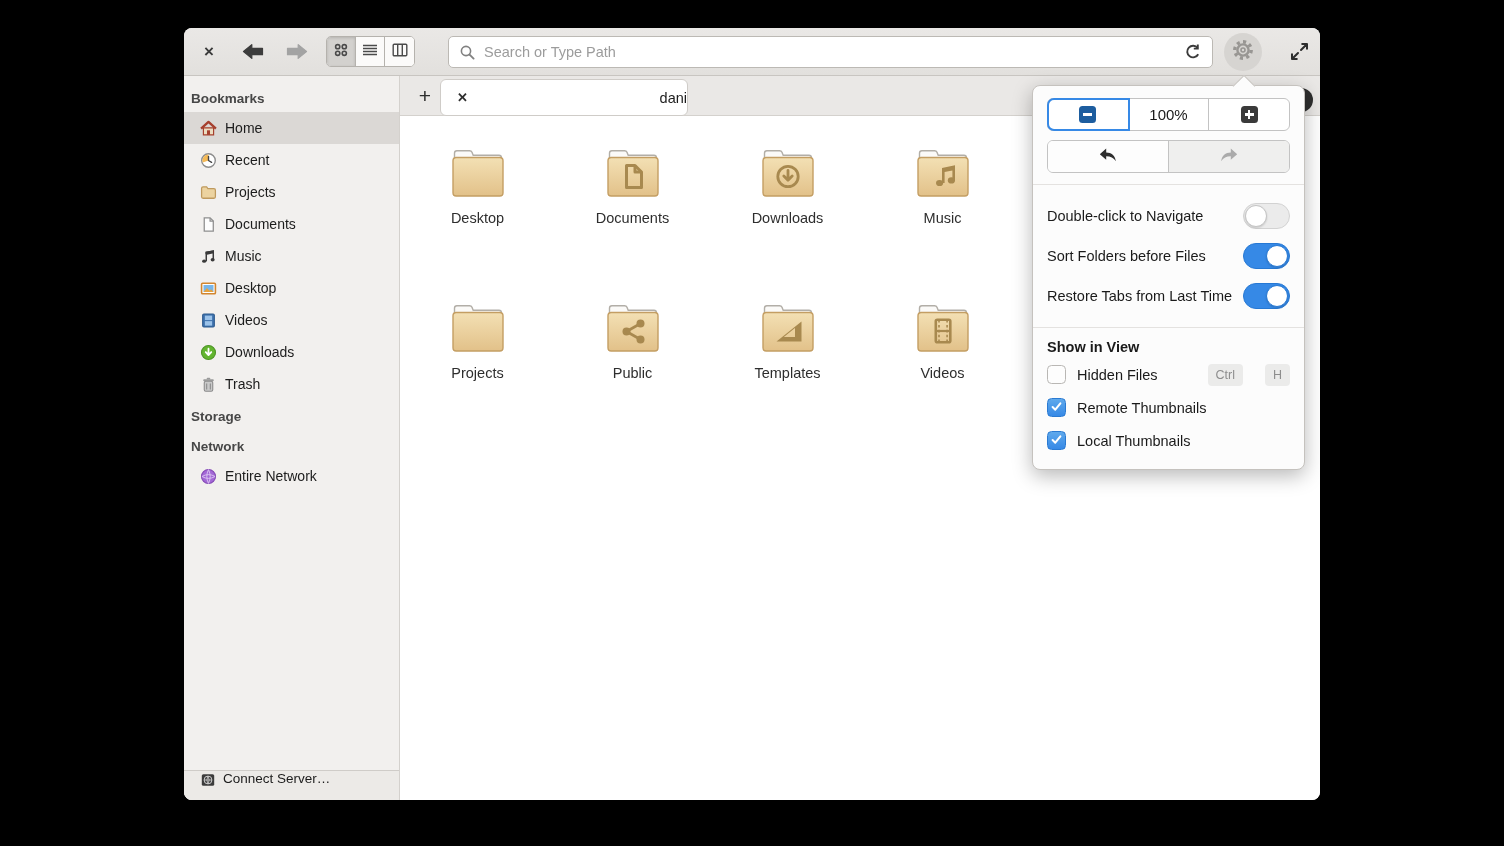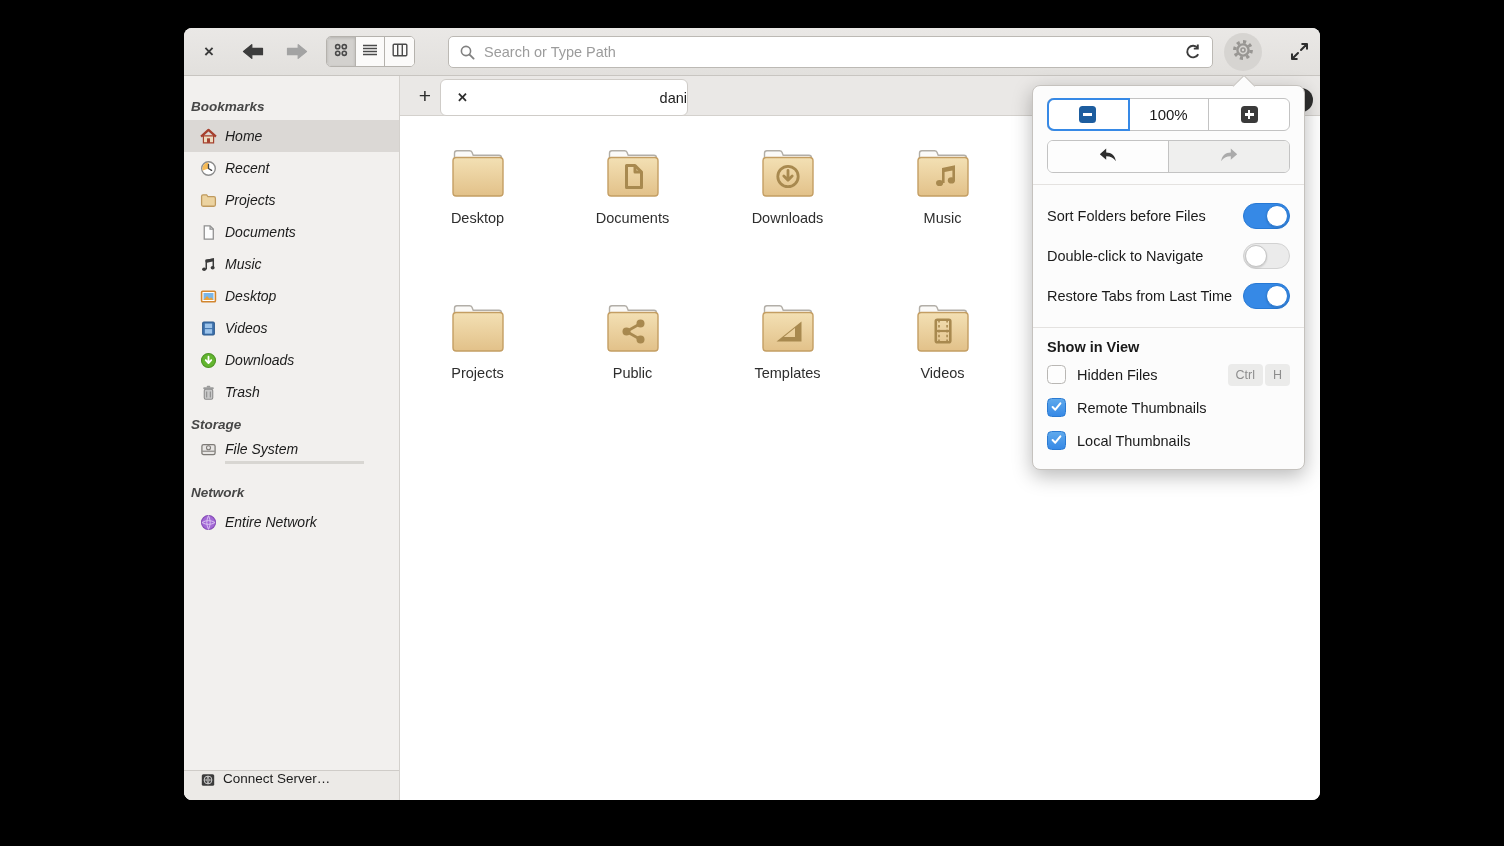--- a/index.html
+++ b/index.html
@@ -27,21 +27,21 @@
   .search input { flex:1; border:none; outline:none; background:transparent; font-size:14.5px;
                   color:#3a3a3a; margin-left:8px; font-family:"Liberation Sans",sans-serif; }
   .search input::placeholder { color:#9c9c9c; }
   .refresh-btn { margin-right:4px; width:30px; height:28px; display:flex; align-items:center; justify-content:center; }
   .gear-btn { left:1040px; top:5px; width:38px; height:38px; border-radius:50%; background:#d6d4d1; }
   .fullscreen-btn { left:1106px; top:14px; }
 
   
   .sidebar { position:absolute; left:0; top:48px; width:216px; bottom:0;
              background:#f2f0ee; border-right:1px solid #d4d1cd; z-index:1; }
-  .side-scroll { position:absolute; left:0; right:0; top:0; bottom:30px; padding-top:14px; overflow:hidden;font-style:italic; }
+  .side-scroll { position:absolute; left:0; right:0; top:0; bottom:30px; padding-top:6px; overflow:hidden; }
   .side-header { padding:9px 0 6px 7px; font-size:13.5px; font-weight:bold; color:#474747; }
   .side-row { height:32px; display:flex; align-items:center; padding-left:16px; gap:8px; }
   .side-row.selected { background:#dbd8d5; }
   .si { width:17px; height:17px; display:flex; align-items:center; justify-content:center; flex:0 0 17px; }
   .sl { font-size:14px; color:#1c1c1c; white-space:nowrap; }
   .fs-row { height:38px; align-items:flex-start; padding-top:3px; }
   .fs-wrap { display:flex; flex-direction:column; }
   .fs-bar { width:139px; height:3px; background:#d8d6d2; margin-top:4px; }
   .fs-bar-fill { width:28%; height:100%; background:#5a5a5a; }
   .connect { position:absolute; left:0; right:0; bottom:0; height:30px; border-top:1px solid #cfccc8;
@@ -97,21 +97,21 @@
   .knob { position:absolute; top:1px; width:22px; height:22px; border-radius:50%; background:#fff;
           border:1px solid #c4c4c4; box-shadow:0 1px 2px rgba(0,0,0,.15); }
   .switch.off .knob { left:1px; }
   .switch.on  .knob { right:1px; border-color:#2678d4; }
   .sv-title { font-size:14.5px; font-weight:bold; color:#1a1a1a; margin:9px 0 3px; }
   .crow { height:33px; display:flex; align-items:center; gap:11px; font-size:14.5px; color:#1a1a1a; }
   .cbox { width:19px; height:19px; border-radius:4.5px; flex:0 0 19px; display:flex;
           align-items:center; justify-content:center; }
   .cbox.un { background:#fdfdfd; border:1px solid #b9b7b4; }
   .cbox.ck { background:linear-gradient(#5fa9ec,#3689e6); border:1px solid #2a7ad2; }
-  .keys { margin-left:auto; display:flex; gap:2px; }
+  .keys { margin-left:auto; display:flex; gap:22px; }
   .key { background:#ebebea; border-radius:4px; color:#8d8d8d; font-size:12.5px; padding:4px 8px; }
 </style>
 </head>
 <body>
 
 <svg width="0" height="0" style="position:absolute" aria-hidden="true">
   <defs>
     <linearGradient id="fg" x1="0" y1="0" x2="0" y2="1">
       <stop offset="0" stop-color="#f3e0b4"></stop>
         <stop offset="1" stop-color="#e2c189"></stop>
@@ -329,33 +329,20 @@
             <rect x="3" y="3.1" width="10" height="1.9" rx=".9" fill="#9a9a9a"></rect>
             <rect x="6.3" y="1.7" width="3.4" height="1.6" rx=".8" fill="#9a9a9a"></rect>
             <path d="M6.3 7 V12.6 M9.7 7 V12.6" stroke="#8a8a8a"></path>
             </svg>
         </span>
         <span class="sl">Trash</span>
       </div>
 
       <div class="side-header">Storage</div>
 
-      <div class="side-row fs-row">
-        <span class="si">
-          <svg width="17" height="17" viewBox="0 0 16 16">
-            <rect x="1.8" y="3.4" width="12.4" height="9.4" rx="1.6" fill="#e8e6e4" stroke="#7d7a76" stroke-width="1.2"></rect>
-            <path d="M2.2 9.6 H13.8" stroke="#7d7a76"></path>
-            <circle cx="8" cy="6.4" r="1.9" fill="none" stroke="#7d7a76"></circle>
-            </svg>
-        </span>
-        <span class="fs-wrap">
-          <span class="sl">File System</span>
-          <span class="fs-bar"><span class="fs-bar-fill"></span></span>
-        </span>
-      </div>
 
       <div class="side-header">Network</div>
 
       <div class="side-row">
         <span class="si">
           <svg width="17" height="17" viewBox="0 0 16 16">
             <circle cx="8" cy="8" r="6.6" fill="#a368d6" stroke="#8348b4"></circle>
             <path d="M1.8 8 Q8 4.4 14.2 8 M1.8 8 Q8 11.6 14.2 8 M8 1.5 Q4.8 8 8 14.5 M8 1.5 Q11.2 8 8 14.5" fill="none" stroke="#d9c2f0" stroke-width=".9"></path>
             </svg>
         </span>
@@ -471,28 +458,28 @@
           <svg width="20" height="16" viewBox="0 0 20 16">
               <path d="M11.8 1.6 L18.2 7.2 L11.8 12.8 V9.2 C7.4 9.2 4.3 10.9 2.2 14.2 C2.8 8.2 6.5 5.4 11.8 5.4 Z" fill="#ababab"></path>
             </svg>
         </span>
       </div>
     </div>
 
     <div class="psep"></div>
 
     <div class="trow">
+      <span>Double-click to Navigate</span>
+      <span class="switch off">
+          <span class="knob"></span>
+        </span>
+    </div>
+    <div class="trow">
       <span>Sort Folders before Files</span>
       <span class="switch on">
-          <span class="knob"></span>
-        </span>
-    </div>
-    <div class="trow">
-      <span>Double-click to Navigate</span>
-      <span class="switch off">
           <span class="knob"></span>
         </span>
     </div>
     <div class="trow">
       <span>Restore Tabs from Last Time</span>
       <span class="switch on">
           <span class="knob"></span>
         </span>
     </div>
 

